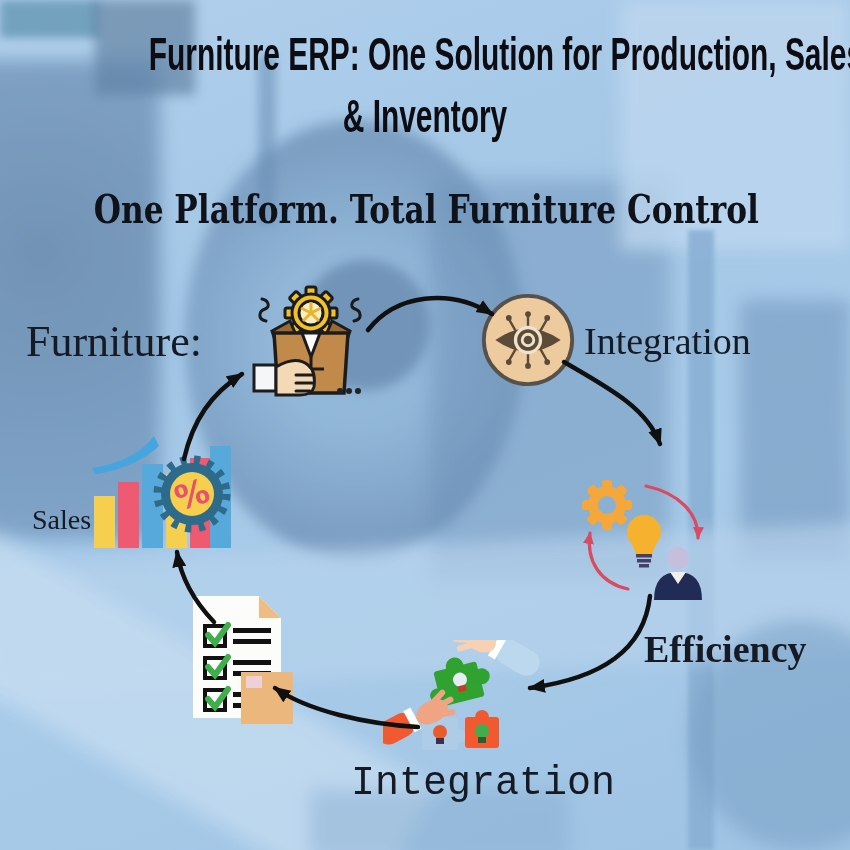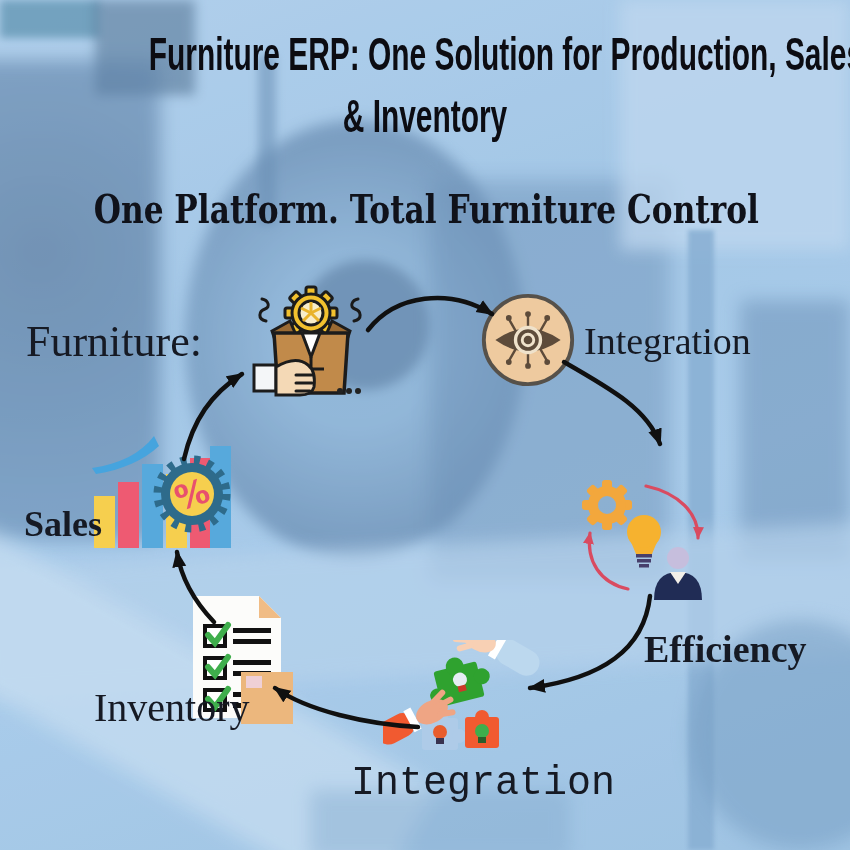--- a/index.html
+++ b/index.html
@@ -31,21 +31,21 @@
   .title .tl{display:block;white-space:nowrap;transform:scaleX(.65);transform-origin:50% 50%;letter-spacing:0;}
   .subtitle{margin:38px 0 0 0;color:#10121a;font-family:"DejaVu Serif",serif;font-weight:bold;font-size:40px;}
   .subtitle .si{display:inline-block;white-space:nowrap;transform:scaleX(.78);transform-origin:50% 50%;}
   
   .node-label{position:absolute;color:#161a24;line-height:1;white-space:nowrap;}
   .lbl-production{left:26px;top:320px;font-size:44px;}
   .lbl-visibility{left:584px;top:322px;font-size:38px;}
   .lbl-efficiency{left:644px;top:630px;font-size:38px;font-weight:bold;}
   .lbl-integration{left:351px;top:764px;font-size:40px;font-family:Liberation Mono, monospace;}
   .lbl-inventory{left:94px;top:688px;font-size:40px;}
-  .lbl-sales{left:24px;top:506px;font-size:36px;font-weight:bold;}
+  .lbl-sales{left:32px;top:506px;font-size:28px;}
   .icon{position:absolute;}
   .ic-production{left:250px;top:283px;}
   .ic-visibility{left:480px;top:292px;}
   .ic-sales{left:50px;top:428px;}
   .ic-efficiency{left:575px;top:470px;}
   .ic-inventory{left:185px;top:590px;}
   .ic-integration{left:383px;top:640px;}
   .arrows{pointer-events:none;}
 </style>
 </head>
@@ -251,21 +251,20 @@
       <rect x="108" y="2" width="8" height="26" fill="#ffffff"></rect>
       <ellipse cx="92" cy="18" rx="18" ry="12" fill="#f8d0b4"></ellipse>
       <path d="M84 24 l-12 6 M82 16 l-14 2 M88 28 l-8 8" stroke="#f8d0b4" stroke-width="6" stroke-linecap="round"></path>
     </g>
   </svg>
 
   <span class="node-label lbl-production">Furniture:</span>
   <span class="node-label lbl-visibility">Integration</span>
   <span class="node-label lbl-efficiency">Efficiency</span>
   <span class="node-label lbl-integration">Integration</span>
-  <span class="node-label lbl-inventory">Inventory</span>
   <span class="node-label lbl-sales">Sales</span>
 
   <svg class="arrows" width="850" height="850" viewBox="0 0 850 850">
     <defs>
       <marker id="mB" markerUnits="userSpaceOnUse" markerWidth="18" markerHeight="16" refX="15" refY="7" orient="auto">
         <path d="M0 0 L17 7 L0 14 Z" fill="#101010"></path>
       </marker>
       <marker id="mR" markerUnits="userSpaceOnUse" markerWidth="14" markerHeight="13" refX="11" refY="5.5" orient="auto">
         <path d="M0 0 L12 5.5 L0 11 Z" fill="#d94b60"></path>
       </marker>

